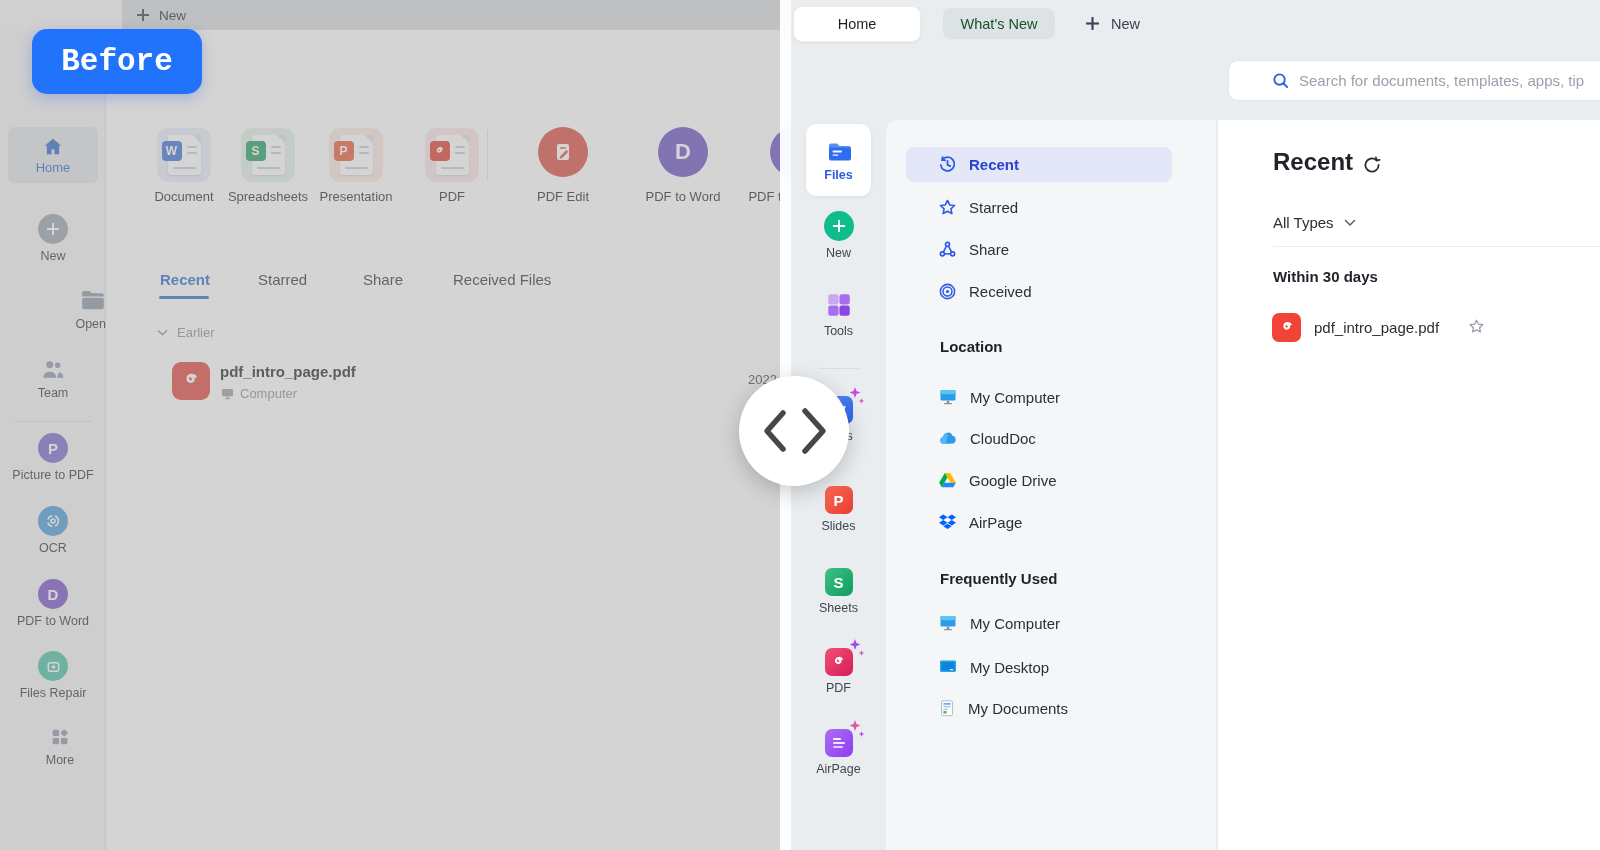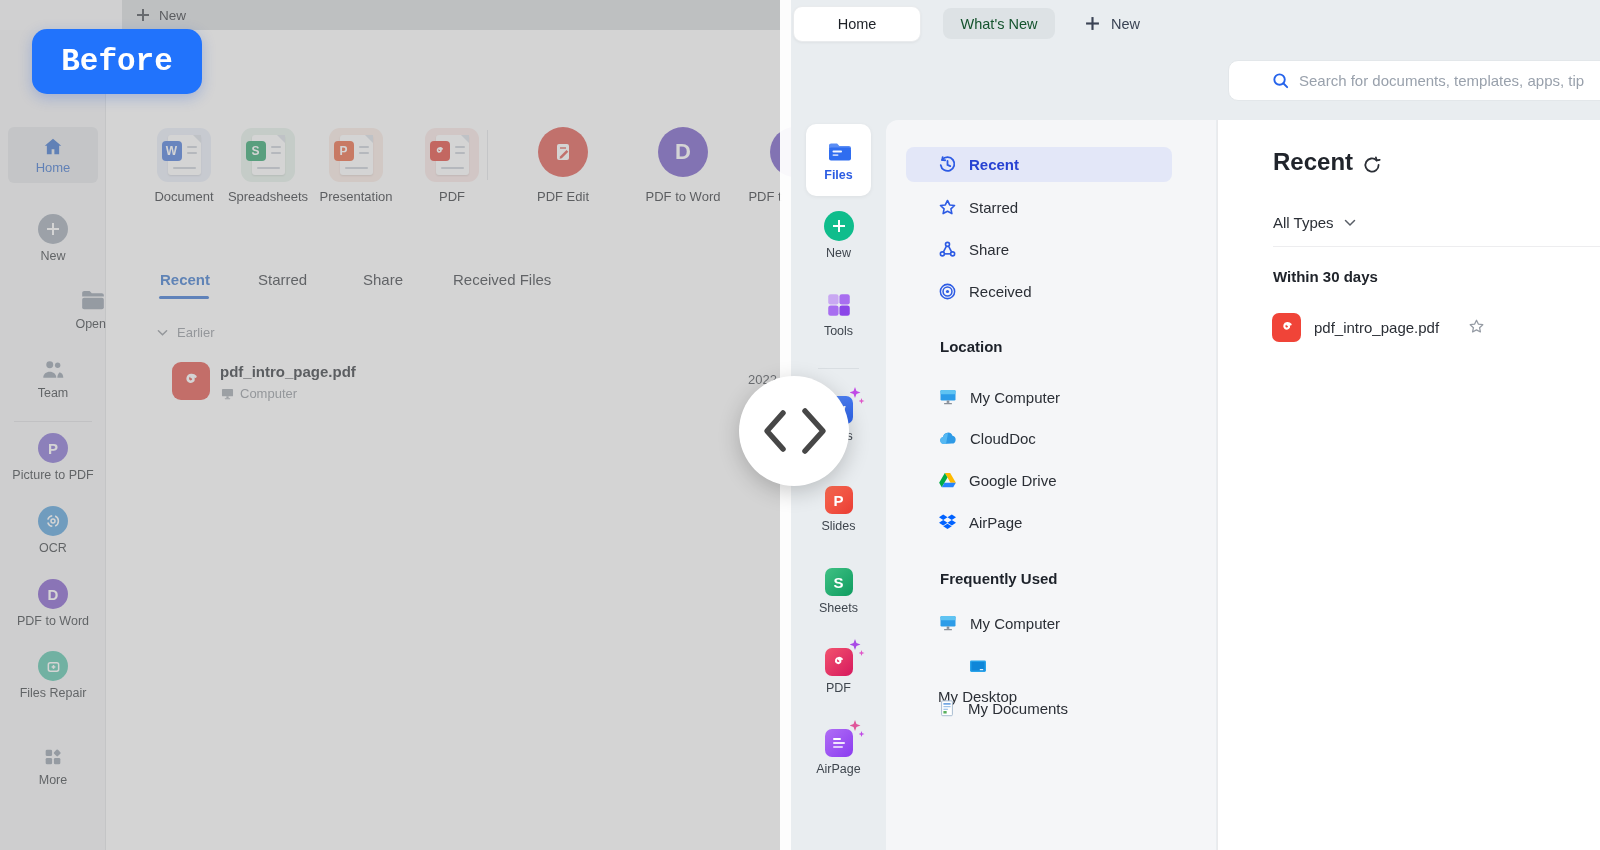--- a/index.html
+++ b/index.html
@@ -179,21 +179,21 @@
       <span class="bp-circle" style="background:#4cbfa5;">
         <svg width="15" height="15" viewBox="0 0 16 16" fill="none" stroke="#fff" stroke-width="1.6">
             <rect x="2.5" y="4" width="11" height="9" rx="2"></rect>
             <line x1="8" y1="6.5" x2="8" y2="10.5"></line>
             <line x1="6" y1="8.5" x2="10" y2="8.5"></line>
           </svg>
       </span>
       <span>Files Repair</span>
     </div>
 
-    <div class="bp-side-item" style="top:746px;">
+    <div class="bp-side-item" style="top:726px;margin-left:7px;">
       <span>
         <svg width="22" height="22" viewBox="0 0 24 24" fill="#8d97a5">
             <rect x="4" y="4" width="7" height="7" rx="1.5"></rect>
             <rect x="4" y="13" width="7" height="7" rx="1.5"></rect>
             <rect x="13" y="13" width="7" height="7" rx="1.5"></rect>
             <rect x="13.6" y="4.6" width="6" height="6" rx="1.2" transform="rotate(45 16.6 7.6)"></rect>
           </svg>
       </span>
       <span>More</span>
     </div>
@@ -504,21 +504,21 @@
       <span>
         <svg width="20" height="19" viewBox="0 0 20 19">
             <rect x="2.5" y="2" width="15" height="10.5" rx="1.2" fill="#2d9ce8"></rect>
             <rect x="2.5" y="2" width="15" height="4.2" rx="1.2" fill="#5fc3f2"></rect>
             <rect x="8.7" y="12.5" width="2.6" height="2.4" fill="#8a9099"></rect>
             <rect x="6" y="14.9" width="8" height="1.4" rx=".6" fill="#8a9099"></rect>
           </svg>
       </span>
       <span>My Computer</span>
     </div>
-    <div class="nav-row" style="top:658px;flex-direction:column;">
+    <div class="nav-row" style="top:658px;">
       <span>
         <svg width="20" height="18" viewBox="0 0 20 18">
             <rect x="2" y="2.5" width="16" height="11.5" rx="1.4" fill="#29a3ea"></rect>
             <rect x="3.4" y="3.9" width="13.2" height="8.7" fill="#0f86d8"></rect>
             <rect x="11.8" y="11" width="3.4" height="1.2" fill="#fff" opacity=".85"></rect>
           </svg>
       </span>
       <span>My Desktop</span>
     </div>
     <div class="nav-row" style="top:699px;">

